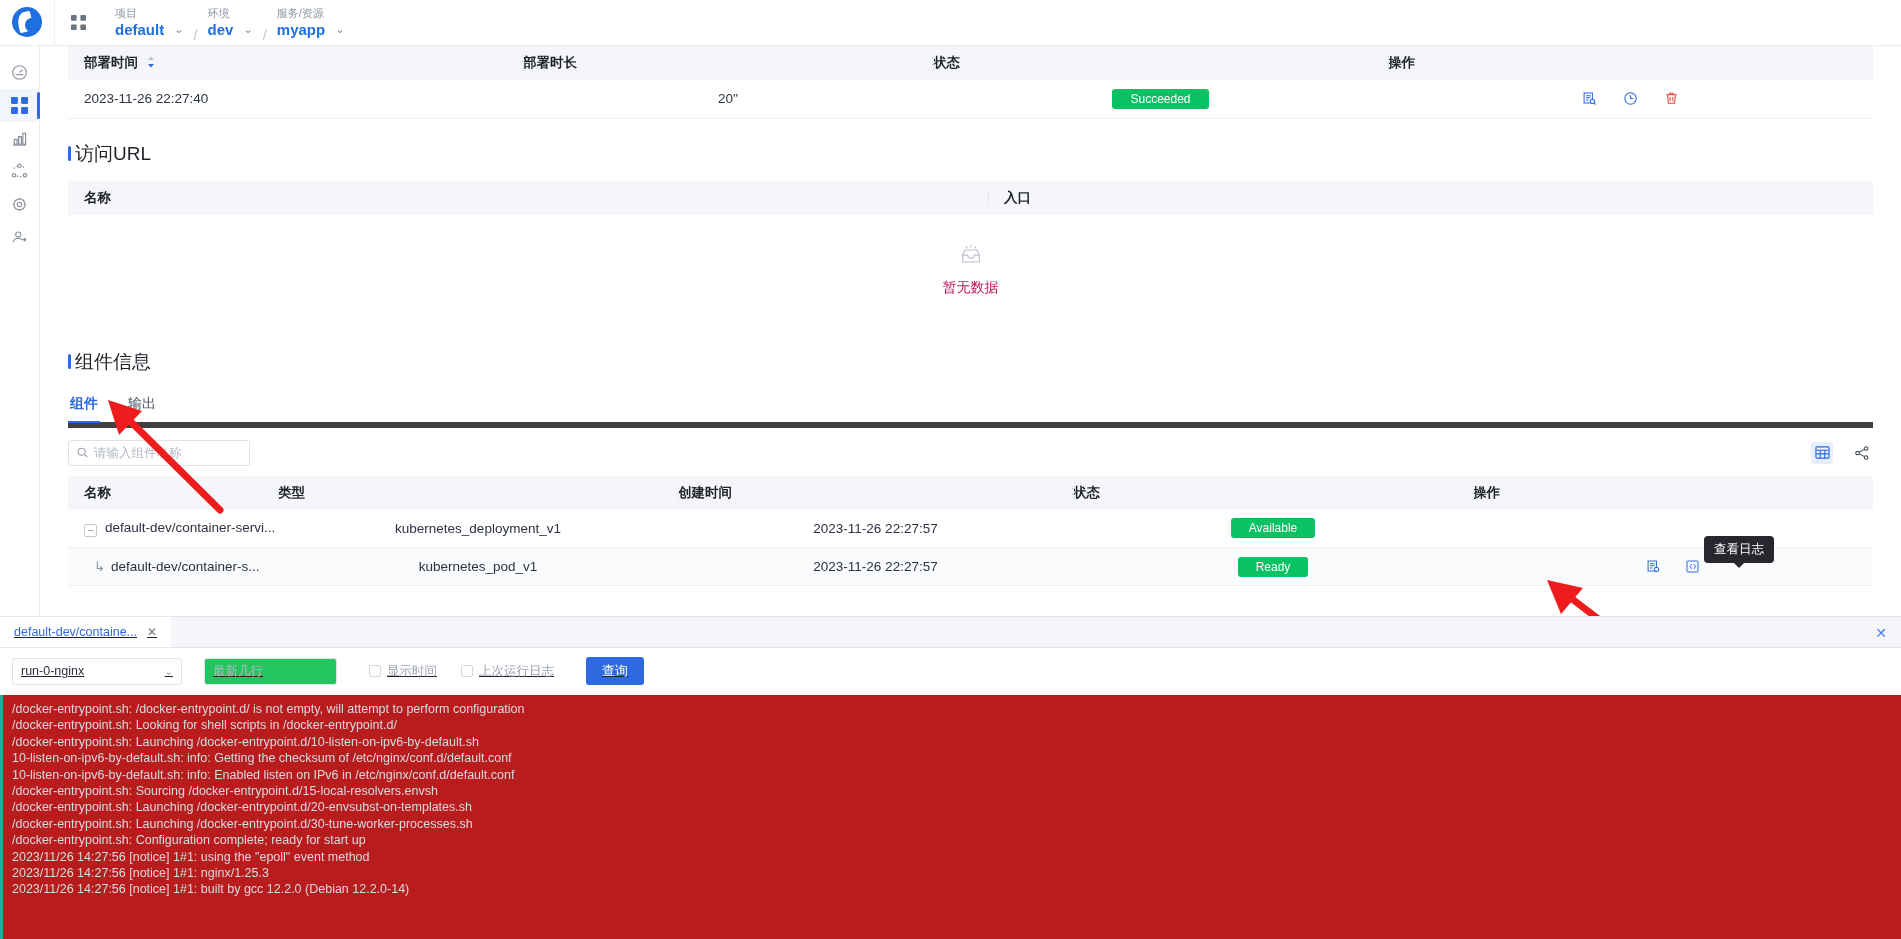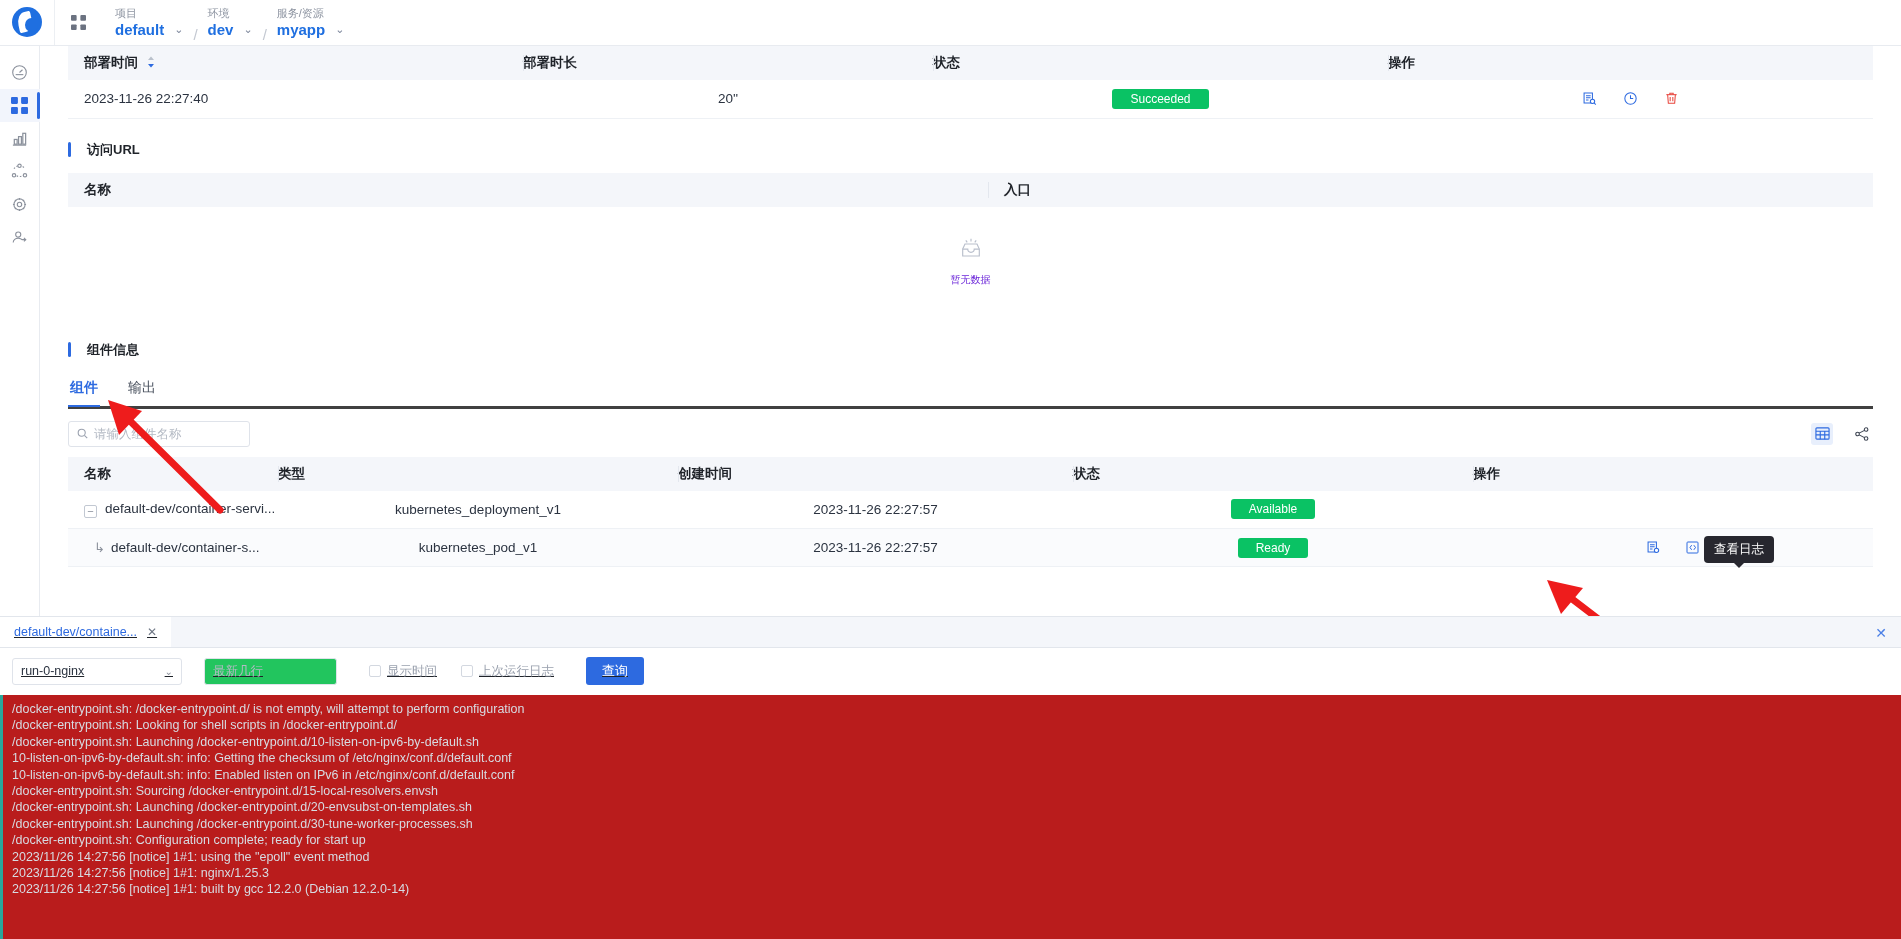--- a/index.html
+++ b/index.html
@@ -90,34 +90,34 @@
 
   .badge {
     display: inline-block; padding: 2px 18px; border-radius: 3px;
     background: #0ac264; color: #fff; font-size: 12px; line-height: 16px; font-weight: 400;
   }
   .act-icons { display: flex; align-items: center; justify-content: center; gap: 26px; }
   .icon-btn { cursor: pointer; display: inline-flex; }
 
   
   .sec-title {
-    display: flex; align-items: center; gap: 16px;
-    font-size: 13px; font-weight: 700; color: #1f2329;
+    display: flex; align-items: center; gap: 4px;
+    font-size: 19px; font-weight: 400; color: #1f2329;
     margin: 22px 0 14px 0;
   }
   .sec-bar { width: 3px; height: 15px; background: #2d6ae0; border-radius: 2px; display:inline-block; }
 
   .empty-wrap {
     height: 112px; display: flex; flex-direction: column; align-items: center; justify-content: center;
     gap: 7px;
   }
-  .empty-text { font-size: 10px; color: #6d28d9; }
-
-  
-  .tabs { display: flex; gap: 26px; border-bottom: 3px solid #404040; margin-top: 6px; }
+  .empty-text { font-size: 14px; color: #be185d; }
+
+  
+  .tabs { display: flex; gap: 26px; border-bottom: 6px solid #404040; margin-top: 6px; }
   .tab {
     font-size: 14px; color: #4a525f; padding: 6px 2px 9px 2px; cursor: pointer; position: relative;
   }
   .tab.active { color: #2d6ae0; font-weight: 700; }
   .tab.active::after {
     content: ""; position: absolute; left: 0; right: 0; bottom: -1px; height: 2px; background: #2d6ae0;
   }
 
   .toolbar { display: flex; align-items: center; justify-content: space-between; padding: 12px 0 10px 0; }
   .search-box {

